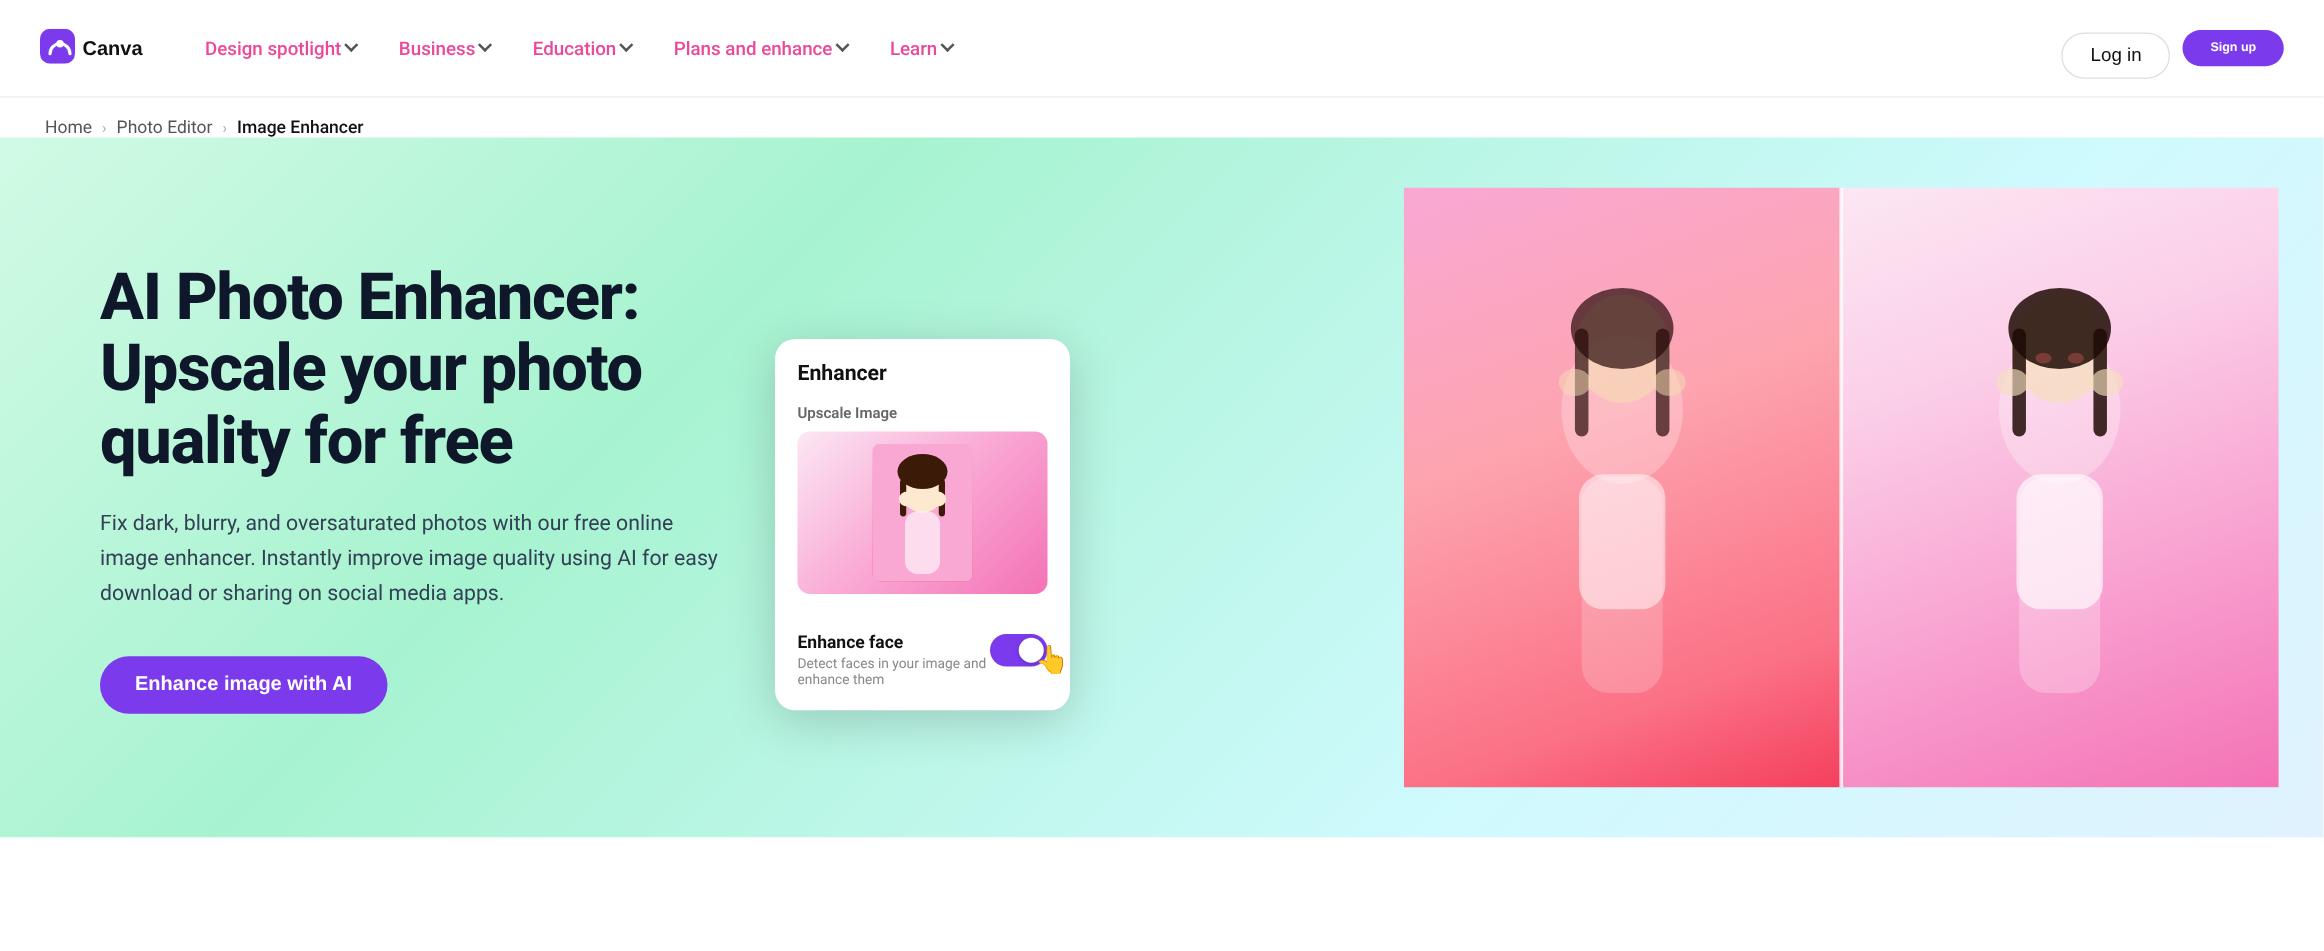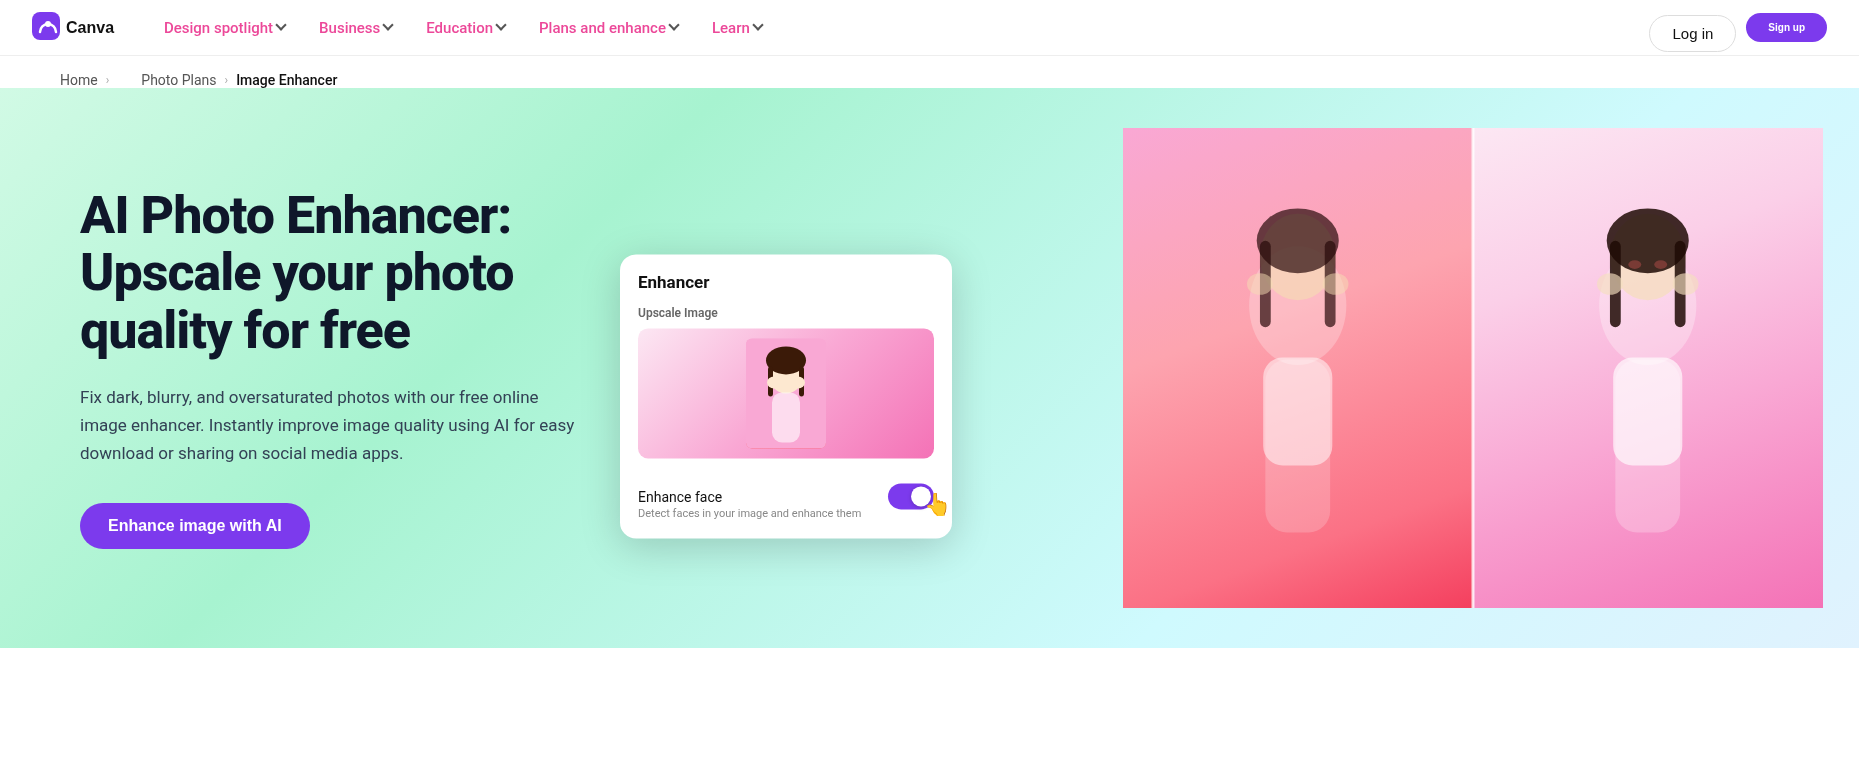--- a/index.html
+++ b/index.html
@@ -7,21 +7,21 @@
     body {
       font-family: -apple-system, BlinkMacSystemFont, 'Segoe UI', Roboto, sans-serif;
       background: #fff;
       min-width: 1200px;
     }
 
     
     nav {
       display: flex;
       align-items: center;
-      height: 56px;
+      height: 78px;
       padding: 0 32px;
       background: #fff;
       border-bottom: 1px solid #eee;
       position: relative;
       z-index: 10;
     }
 
     .nav-logo {
       margin-right: 28px;
       flex-shrink: 0;
@@ -106,21 +106,20 @@
       gap: 8px;
       padding: 16px 36px 0 36px;
       font-size: 14px;
       color: #555;
       background: #fff;
     }
 
     .breadcrumb a {
       color: #555;
       text-decoration: none;
-      margin-left: 24px;
     }
 
     .breadcrumb-sep {
       color: #aaa;
       font-size: 12px;
     }
 
     .breadcrumb-current {
       color: #111;
       font-weight: 500;
@@ -239,21 +238,21 @@
 
     
     .enhancer-card {
       position: absolute;
       left: -40px;
       top: 50%;
       transform: translateY(-40%);
       background: #fff;
       border-radius: 16px;
       box-shadow: 0 8px 40px rgba(0,0,0,0.18);
-      width: 332px;
+      width: 236px;
       padding: 18px;
       z-index: 10;
     }
 
     .card-title {
       font-size: 17px;
       font-weight: 700;
       color: #111;
       margin-bottom: 14px;
     }
@@ -290,21 +289,21 @@
 
     .card-toggle-row {
       display: flex;
       align-items: center;
       justify-content: space-between;
       margin-top: 4px;
     }
 
     .card-toggle-label {
       font-size: 14px;
-      font-weight: 400;
+      font-weight: 700;
       color: #111;
       margin-top: 17px;
     }
 
     .card-toggle-sub {
       font-size: 11px;
       color: #888;
       margin-top: 2px;
     }
 
@@ -376,21 +375,21 @@
 
   <div class="nav-actions">
     <button class="btn-login">Log in</button>
     <button class="btn-signup">Sign up</button>
   </div>
 </nav>
 
 <div class="breadcrumb">
   <a href="#">Home</a>
   <span class="breadcrumb-sep">›</span>
-  <a href="#">Photo Plans</a>
+  <a href="#">Photo Editor</a>
   <span class="breadcrumb-sep">›</span>
   <span class="breadcrumb-current">Image Enhancer</span>
 </div>
 
 <section class="hero">
   <div class="hero-content">
     <h1 class="hero-title">AI Photo Enhancer: Upscale your photo quality for free</h1>
     <p class="hero-desc">Fix dark, blurry, and oversaturated photos with our free online image enhancer. Instantly improve image quality using AI for easy download or sharing on social media apps.</p>
     <button class="btn-enhance">Enhance image with AI</button>
   </div>

